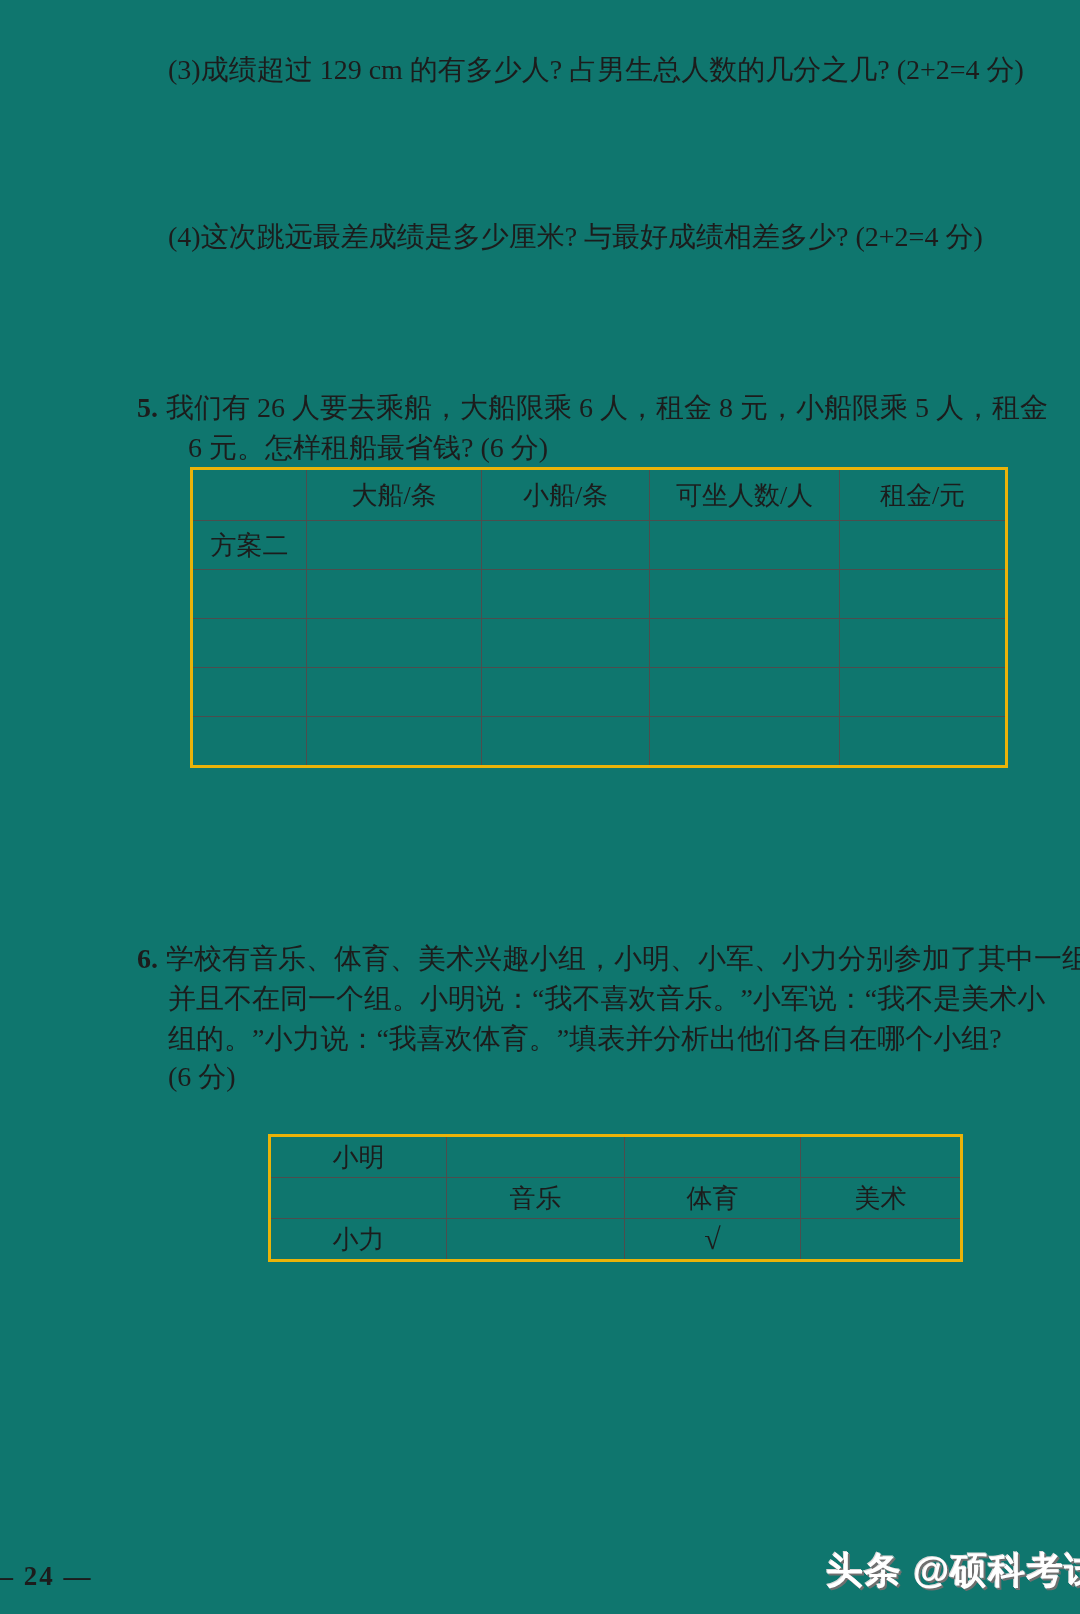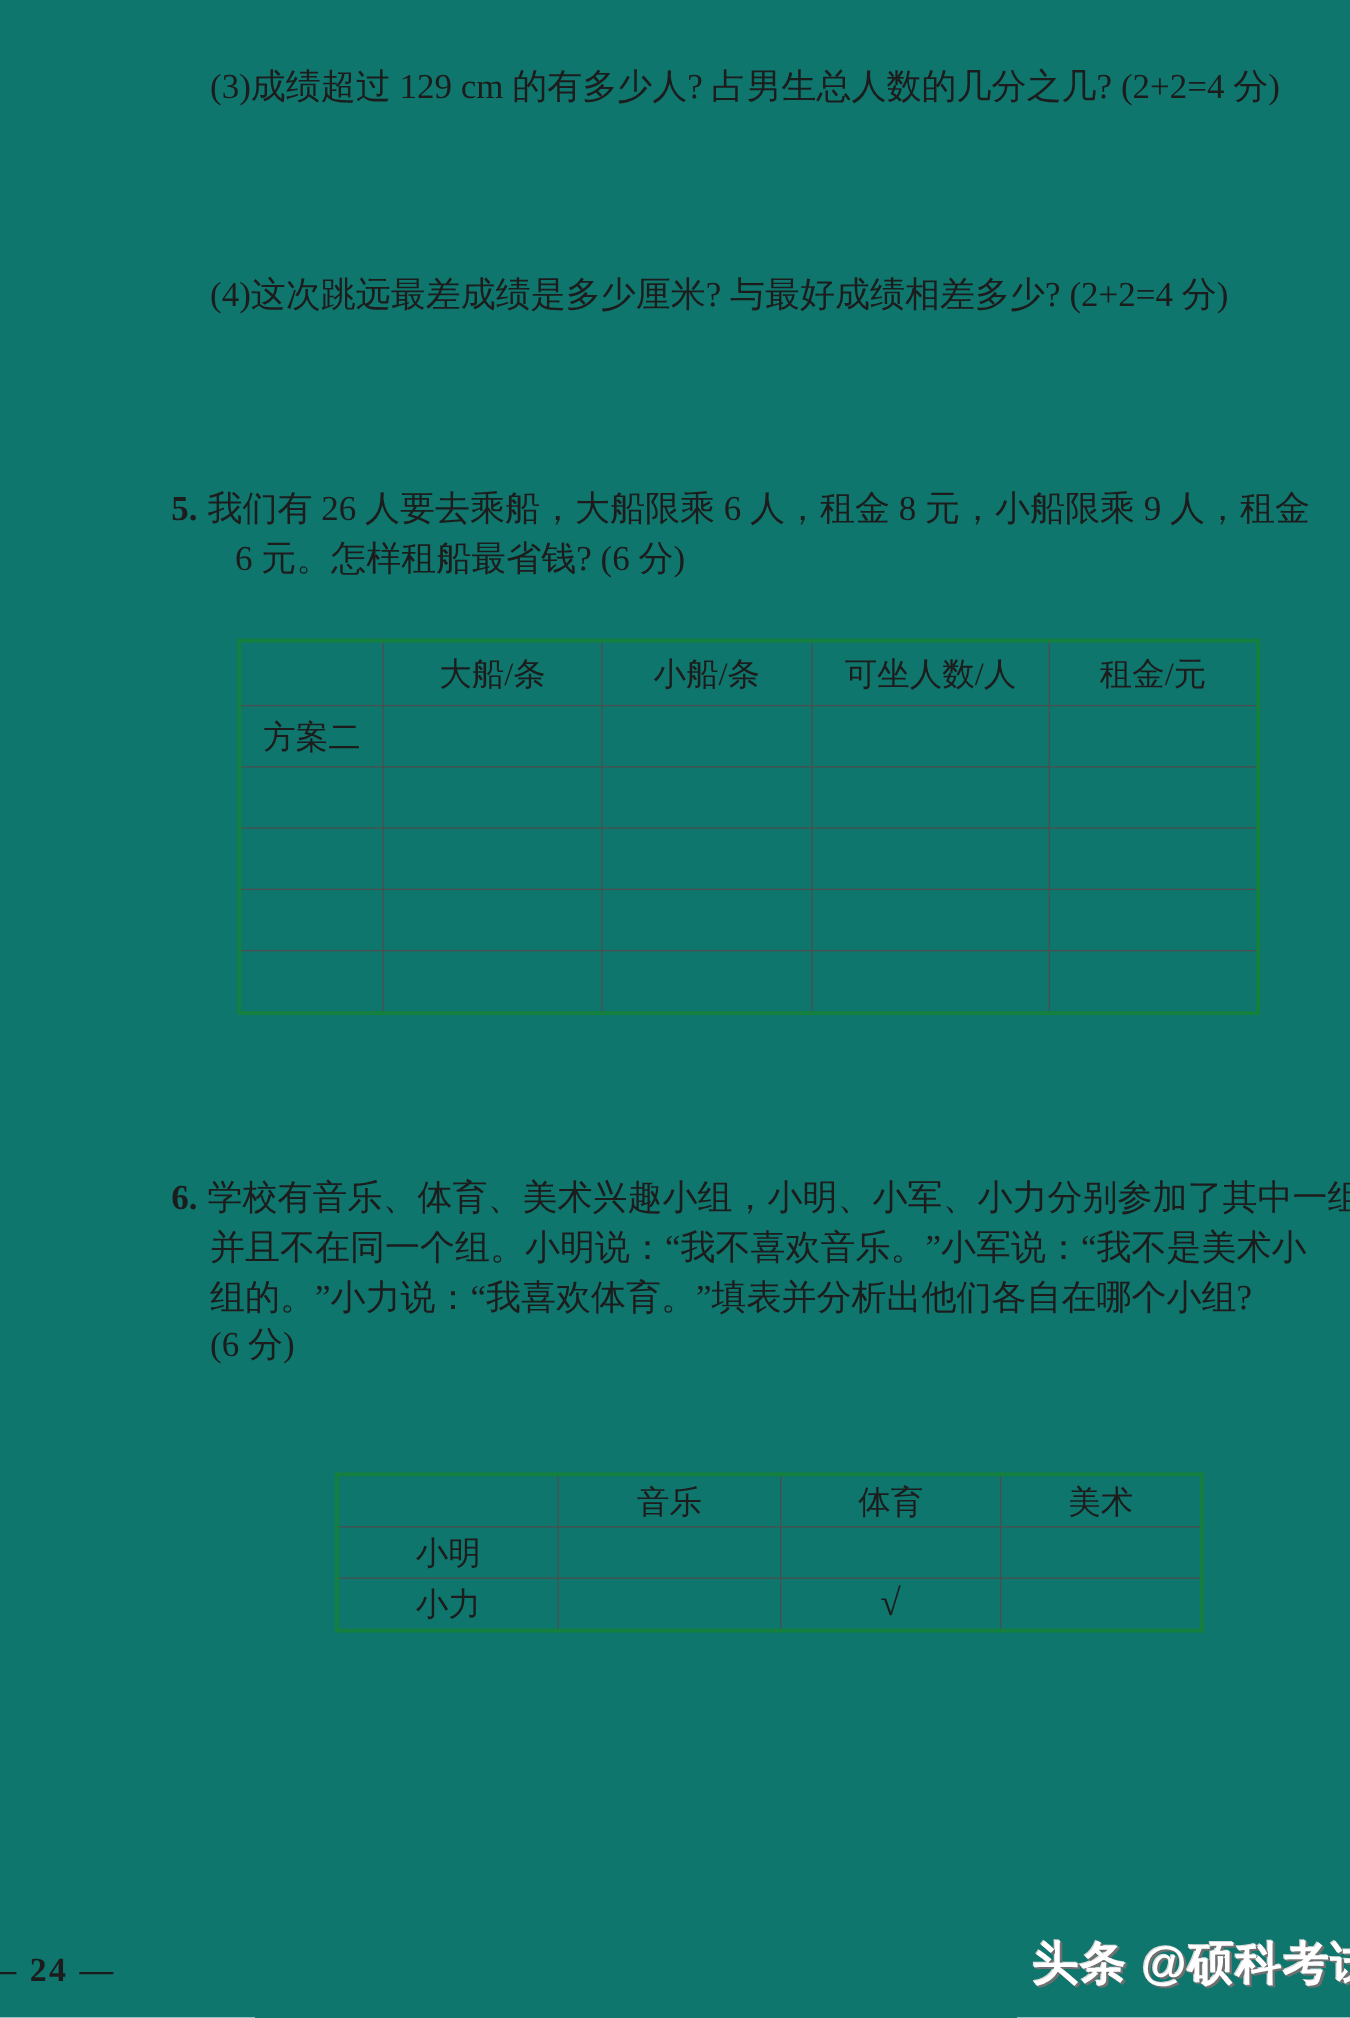--- a/index.html
+++ b/index.html
@@ -19,22 +19,21 @@
     white-space: nowrap;
   }
   .qnum { font-weight: bold; padding-right: 8px; }
 
   table {
     position: absolute;
     border-collapse: collapse;
     table-layout: fixed;
   }
   .btable, .gtable {
-    border: 3px solid #15803d;
-    margin-top: 44px;
+    border: 3px solid #eab308;
   }
   .btable td, .gtable td {
     border: 1px solid #4d4d4d;
     font-size: 26px;
     text-align: center;
     vertical-align: middle;
     padding: 0;
     overflow: hidden;
   }
   .btable { left: 190px; top: 467px; width: 815px; }
@@ -73,21 +72,21 @@
 </head>
 <body>
 
 <div class="page">
 
   <div class="line" style="left:168px; top:52px;">(3)成绩超过 129 cm 的有多少人? 占男生总人数的几分之几? (2+2=4 分)</div>
 
   <div class="line" style="left:168px; top:219px;">(4)这次跳远最差成绩是多少厘米? 与最好成绩相差多少? (2+2=4 分)</div>
 
   <div class="line" style="left:137px; top:390px;">
-    <span class="qnum">5.</span><span>我们有 26 人要去乘船，大船限乘 6 人，租金 8 元，小船限乘 9 人，租金</span>
+    <span class="qnum">5.</span><span>我们有 26 人要去乘船，大船限乘 6 人，租金 8 元，小船限乘 5 人，租金</span>
   </div>
   <div class="line" style="left:152px; top:430px;margin-left:36px;">6 元。怎样租船最省钱? (6 分)</div>
 
   <table class="btable">
     <colgroup>
       <col style="width:115px">
         <col style="width:175px">
         <col style="width:168px">
         <col style="width:190px">
         <col style="width:167px">
@@ -147,30 +146,30 @@
 
   <table class="gtable">
     <colgroup>
       <col style="width:177px">
         <col style="width:178px">
         <col style="width:176px">
         <col style="width:161px">
     </colgroup>
     <tbody>
         <tr>
+      <td>小明</td>
+      <td></td>
+      <td></td>
+      <td></td>
+    </tr>
+    <tr>
       <td></td>
       <td>音乐</td>
       <td>体育</td>
       <td>美术</td>
-    </tr>
-    <tr>
-      <td>小明</td>
-      <td></td>
-      <td></td>
-      <td></td>
     </tr>
     <tr>
       <td>小力</td>
       <td></td>
       <td class="check">√</td>
       <td></td>
     </tr>
   </tbody>
     </table>
 

